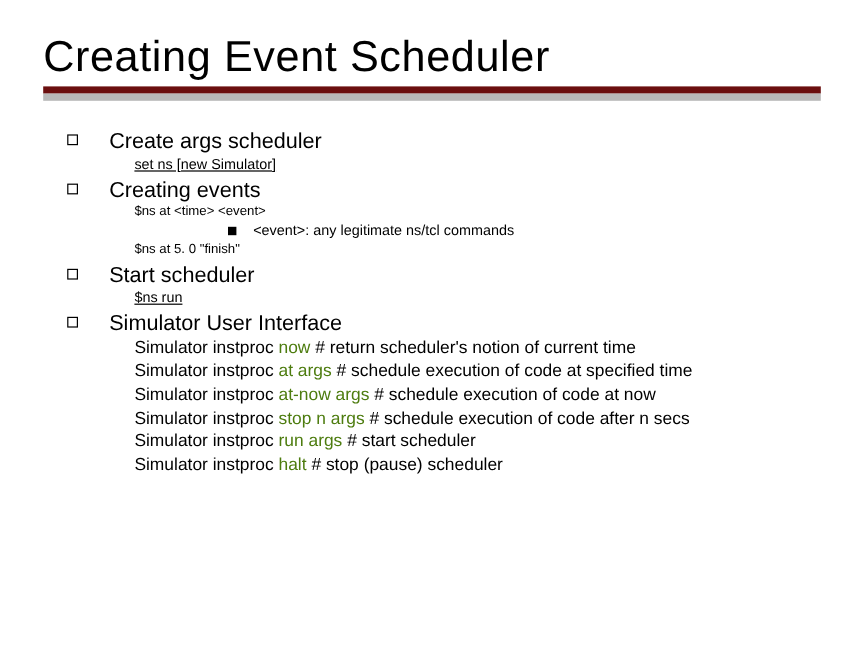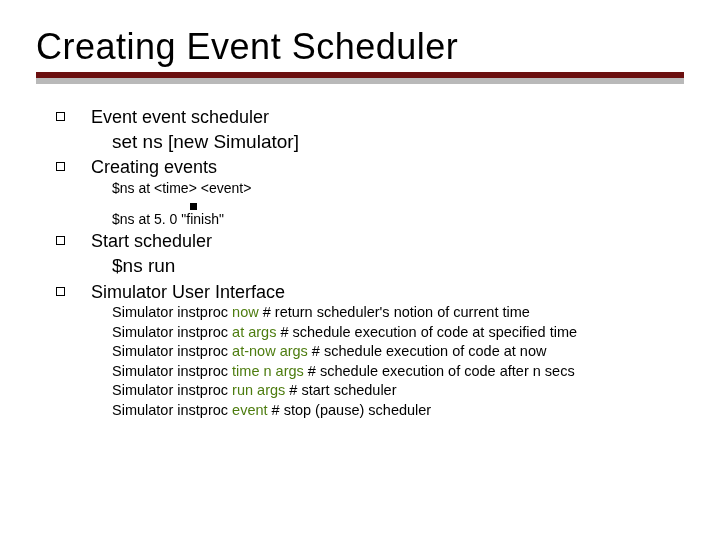--- a/index.html
+++ b/index.html
@@ -8,22 +8,22 @@
   .title { font-size: 36px; font-weight: 400; letter-spacing: 0.5px; margin-bottom: 4px; font-family: Verdana, sans-serif; }
   .underline-wrap { margin-bottom: 22px; }
   .underline-red { height: 6px; background: #6b0f0f; width: 100%; }
   .underline-gray { height: 6px; background: #b9b9b9; width: 100%; }
   .content { padding-left: 20px; }
   .row { display: flex; align-items: flex-start; }
   .b-square { width: 9px; height: 9px; border: 1.5px solid #000; margin-top: 6px; margin-right: 26px; flex: 0 0 auto; }
   .b-square-small { width: 7px; height: 7px; background: #000; margin-top: 5px; margin-right: 14px; flex: 0 0 auto; }
   .lvl1-text { font-size: 18px; line-height: 1.25; }
   .lvl2 { padding-left: 56px; }
-  .lvl2-text { font-size: 19px; line-height: 1.35; }
-  .lvl3-text { font-size: 14px; line-height: 1.35; }
+  .lvl2-text { font-size: 12px; line-height: 1.35; text-decoration: underline; }
+  .lvl3-text { font-size: 11px; line-height: 1.35; }
   .lvl4 { padding-left: 134px; display: flex; align-items: flex-start; }
   .lvl4-text { font-size: 12px; line-height: 1.4; }
   .api-block { padding-left: 56px; }
   .api-line { font-size: 14.5px; line-height: 1.35; white-space: nowrap; }
   .kw { color: #4d7c0f; }
   .sp1 { height: 2px; }
 </style>
 </head>
 <body>
 
@@ -31,36 +31,37 @@
   <div class="title">Creating Event Scheduler</div>
   <div class="underline-wrap">
     <div class="underline-red"></div>
     <div class="underline-gray"></div>
   </div>
 
   <div class="content">
 
     <div class="row">
       <div class="b-square"></div>
-      <div class="lvl1-text">Event event scheduler</div>
+      <div class="lvl1-text">Create args scheduler</div>
     </div>
     <div class="lvl2">
       <div class="lvl2-text">set ns [new Simulator]</div>
     </div>
     <div class="sp1"></div>
 
     <div class="row">
       <div class="b-square"></div>
       <div class="lvl1-text">Creating events</div>
     </div>
     <div class="lvl2">
       <div class="lvl3-text">$ns at &lt;time&gt; &lt;event&gt;</div>
     </div>
     <div class="lvl4">
       <div class="b-square-small"></div>
+      <div class="lvl4-text">&lt;event&gt;: any legitimate ns/tcl commands</div>
     </div>
     <div class="lvl2">
       <div class="lvl3-text">$ns at 5. 0 "finish"</div>
     </div>
     <div class="sp1"></div>
 
     <div class="row">
       <div class="b-square"></div>
       <div class="lvl1-text">Start scheduler</div>
     </div>
@@ -78,24 +79,24 @@
       <div class="api-line">
         <span>Simulator instproc </span><span class="kw">now</span><span> # return scheduler's notion of current time</span>
       </div>
       <div class="api-line">
         <span>Simulator instproc </span><span class="kw">at args</span><span> # schedule execution of code at specified time</span>
       </div>
       <div class="api-line">
         <span>Simulator instproc </span><span class="kw">at-now args</span><span> # schedule execution of code at now</span>
       </div>
       <div class="api-line">
-        <span>Simulator instproc </span><span class="kw">time n args</span><span> # schedule execution of code after n secs</span>
+        <span>Simulator instproc </span><span class="kw">stop n args</span><span> # schedule execution of code after n secs</span>
       </div>
       <div class="api-line">
         <span>Simulator instproc </span><span class="kw">run args</span><span> # start scheduler</span>
       </div>
       <div class="api-line">
-        <span>Simulator instproc </span><span class="kw">event</span><span> # stop (pause) scheduler</span>
+        <span>Simulator instproc </span><span class="kw">halt</span><span> # stop (pause) scheduler</span>
       </div>
     </div>
 
   </div>
 </div>
 
 </body></html>

